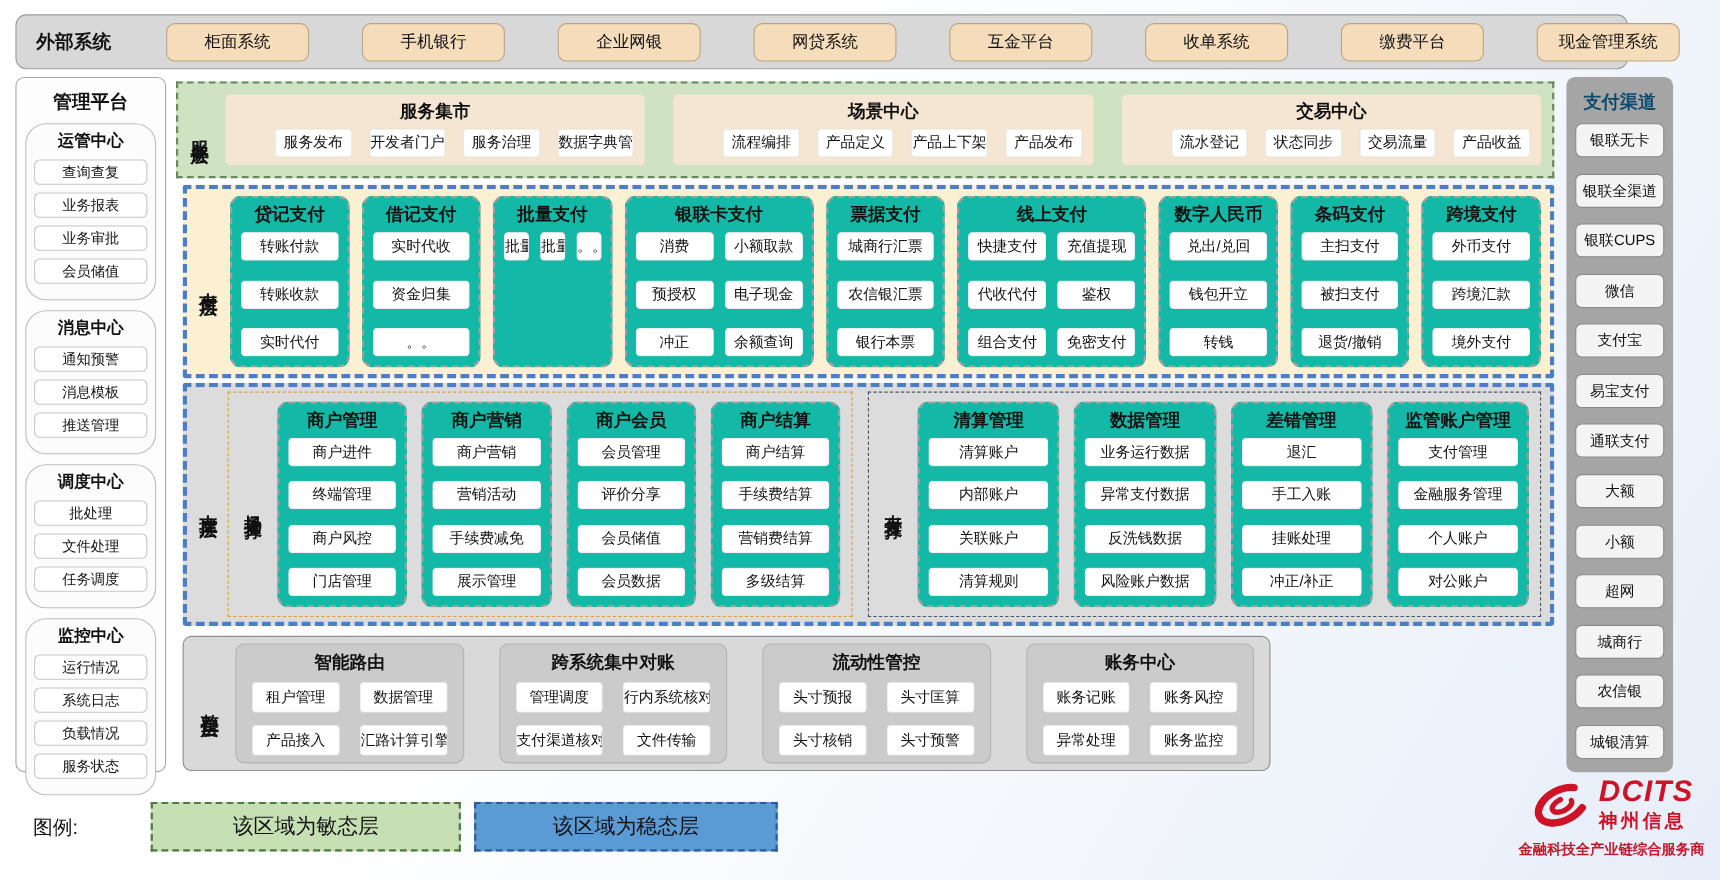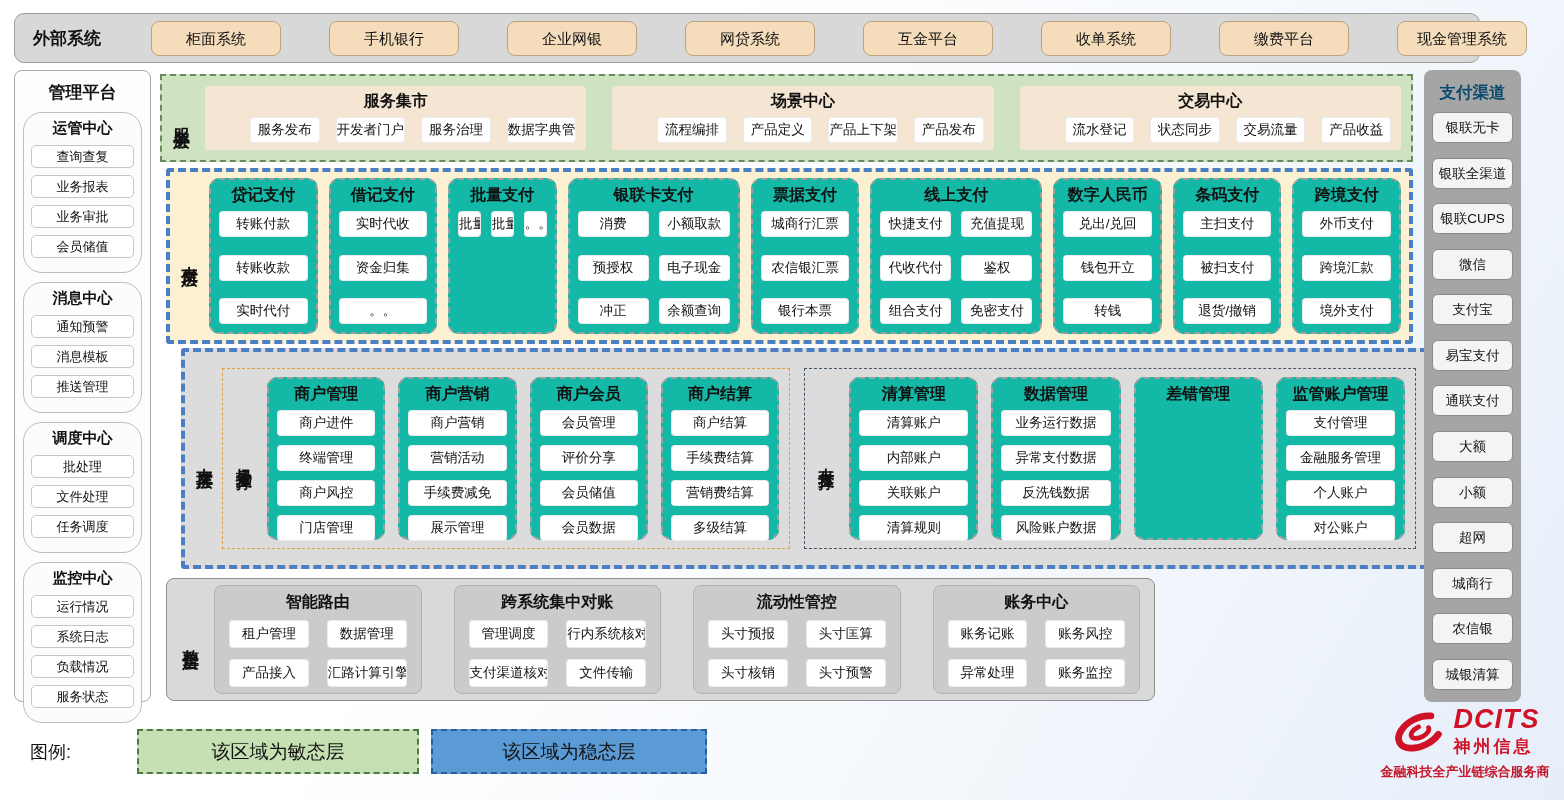--- a/index.html
+++ b/index.html
@@ -38,21 +38,21 @@
   .payment-layer{position:absolute;left:166px;top:168px;width:1247px;height:176px;background:#fbf1d2;
     border:4px dashed #4b7ec2;border-radius:3px;display:flex;gap:8px;padding:6px 8px;box-sizing:border-box;}
   .pay-cols{flex:1;display:flex;gap:11px;}
   .pay-col{background:#14b8a6;border:2px dashed #9f9f9f;border-radius:10px;padding:3px 8px 8px;
     box-sizing:border-box;display:flex;flex-direction:column;flex:1 1 0;min-width:0;}
   .pay-col.wide{flex:1.72 1 0;}
   .pay-col-title{text-align:center;font-weight:bold;font-size:16px;margin:2px 0 5px;white-space:nowrap;}
   .pay-grid{display:grid;gap:9px 10px;flex:1;align-content:space-between;}
   
   .support-layer{position:absolute;left:166px;top:348px;width:1247px;height:221px;background:#dcdcdc;
-    border:4px dashed #4b7ec2;border-radius:3px;display:flex;gap:6px;padding:16px 8px;box-sizing:border-box;margin-left:15px;}
+    border:4px dashed #4b7ec2;border-radius:3px;display:flex;gap:6px;padding:4px 8px;box-sizing:border-box;}
   .support-groups{flex:1;display:flex;gap:14px;}
   .sgroup{display:flex;gap:13px;padding:8px 10px;box-sizing:border-box;flex:1;min-width:0;}
   .sg-orange{border:1.5px dashed #dd9e45;}
   .sg-dark{border:1.5px dashed #44566b;flex:1.08;}
   .sgroup .vlabel{font-size:16px;letter-spacing:2px;}
   .sup-col{flex:1;}
   
   .integration-layer{position:absolute;left:166px;top:578px;width:989px;height:123px;background:#d9d9d9;
     border:1.5px solid #8e8e8e;border-radius:8px;display:flex;gap:10px;padding:6px 12px;box-sizing:border-box;}
   .imodules{flex:1;display:flex;gap:32px;padding:0 2px;}
@@ -305,20 +305,26 @@
             <div class="pay-col-title">数据管理</div>
             <div class="pay-grid">
               <div class="wbtn">业务运行数据</div>
               <div class="wbtn">异常支付数据</div>
               <div class="wbtn">反洗钱数据</div>
               <div class="wbtn">风险账户数据</div>
             </div>
           </div>
           <div class="pay-col sup-col">
             <div class="pay-col-title">差错管理</div>
+            <div class="pay-grid">
+              <div class="wbtn">退汇</div>
+              <div class="wbtn">手工入账</div>
+              <div class="wbtn">挂账处理</div>
+              <div class="wbtn">冲正/补正</div>
+            </div>
           </div>
           <div class="pay-col sup-col">
             <div class="pay-col-title">监管账户管理</div>
             <div class="pay-grid">
               <div class="wbtn">支付管理</div>
               <div class="wbtn">金融服务管理</div>
               <div class="wbtn">个人账户</div>
               <div class="wbtn">对公账户</div>
             </div>
           </div>

